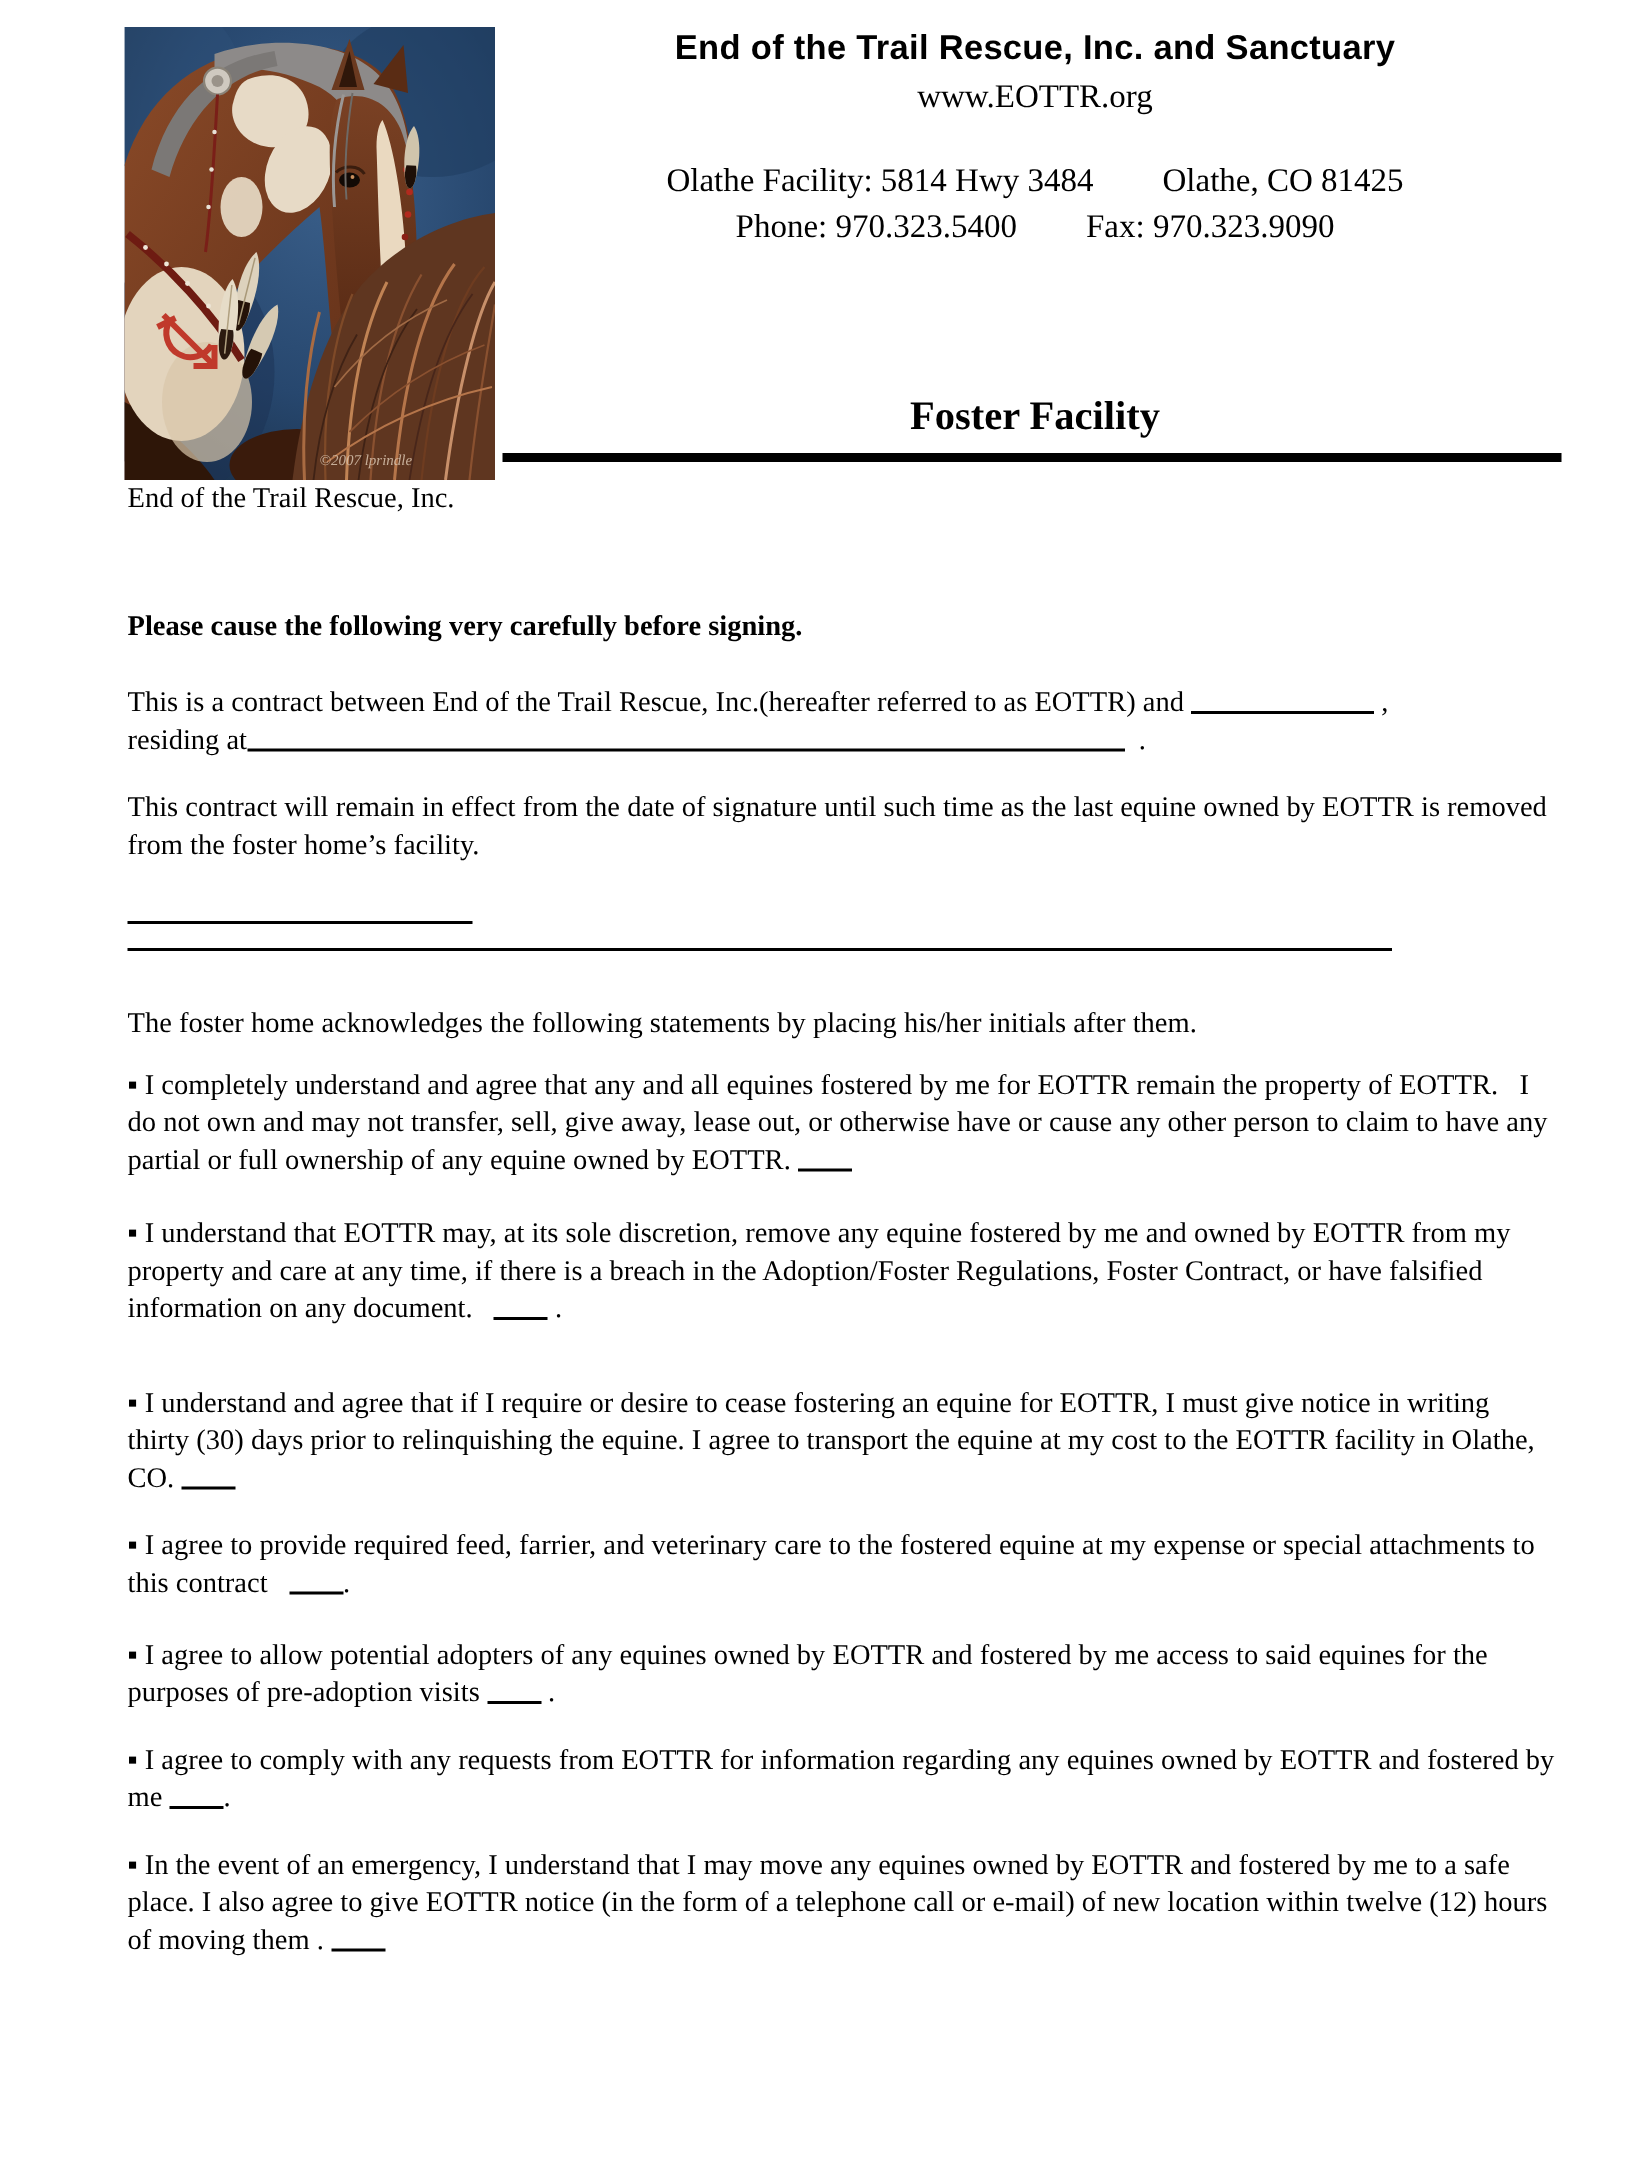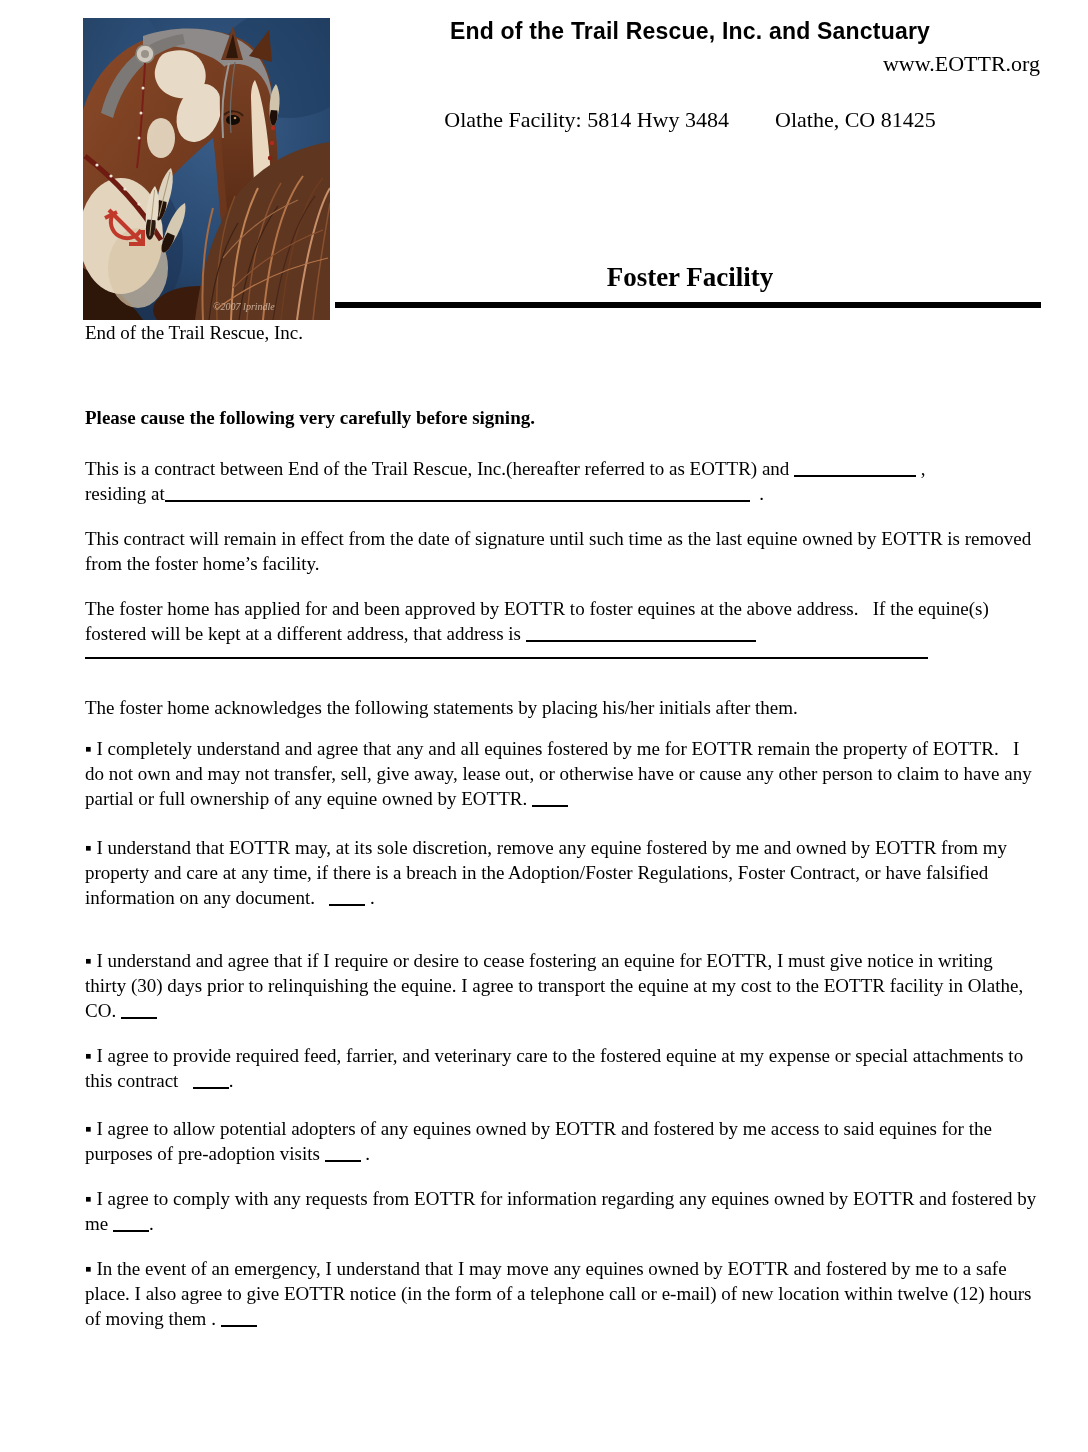--- a/index.html
+++ b/index.html
@@ -4,21 +4,21 @@
 <style>
   html,body{margin:0;padding:0;background:#fff;}
   body{width:1088px;height:1452px;font-family:"Liberation Serif","DejaVu Serif",serif;color:#000;}
   .page{position:relative;width:1088px;height:1452px;overflow:hidden;background:#fff;}
 
   
   .header{position:relative;height:320px;}
   .horse{position:absolute;left:83px;top:18px;width:247px;height:302px;display:block;}
   .header-text{position:absolute;left:340px;top:16px;width:700px;text-align:center;}
   .org-name{font-family:"Liberation Sans","DejaVu Sans",sans-serif;font-weight:bold;font-size:23px;line-height:30px;letter-spacing:.2px;}
-  .website{font-size:22px;line-height:28px;margin-top:4px;text-align:right;}
+  .website{font-size:22px;line-height:28px;margin-top:4px;}
   .addr-block{margin-top:26px;}
   .addr{font-size:22px;line-height:31px;white-space:pre;}
   .addr .gap{display:inline-block;width:46px;}
   .doc-title{position:absolute;left:340px;top:260px;width:700px;text-align:center;font-weight:bold;font-size:27px;line-height:34px;}
   .title-rule{position:absolute;left:335px;top:302px;width:706px;height:6px;background:#000;}
 
   
   .doc-body{padding:0 50px 0 85px;font-size:19px;line-height:25px;}
   .doc-body p{margin:0;white-space:pre-wrap;}
   .org-line{margin-top:18px;}
@@ -178,38 +178,39 @@
         <path d="M135,290 C165,268 200,250 245,240" stroke="#b5754a" stroke-width="1.2"></path>
       </g>
       <text x="130" y="292" font-size="10" font-style="italic" fill="#d8c3ae" opacity=".85">©2007 lprindle</text>
     </svg>
 
     <div class="header-text">
       <div class="org-name">End of the Trail Rescue, Inc. and Sanctuary</div>
       <div class="website">www.EOTTR.org</div>
       <div class="addr-block">
         <div class="addr"><span>Olathe Facility: 5814 Hwy 3484</span><span class="gap"></span><span>Olathe, CO 81425</span></div>
+        <div class="addr"><span>Phone: 970.323.5400</span><span class="gap"></span><span>Fax: 970.323.9090</span></div>
       </div>
     </div>
 
     <div class="doc-title">Foster Facility</div>
     <div class="title-rule"></div>
   </div>
 
   <div class="doc-body">
 
     <p class="org-line mb60">End of the Trail Rescue, Inc.</p>
 
     <p class="notice mb26">Please cause the following very carefully before signing.</p>
 
     <p class="mb20"><span>This is a contract between End of the Trail Rescue, Inc.(hereafter referred to as EOTTR) and </span><span class="blank bl-name"></span><span> ,</span><br><span>residing at</span><span class="blank bl-addr1"></span><span>  .</span></p>
 
     <p class="mb20">This contract will remain in effect from the date of signature until such time as the last equine owned by EOTTR is removed from the foster home’s facility.</p>
 
-    <p class="mb0"><span>The foster home has applied for and been approved by EOTTR to foster equines at the above address.   If the equine(s) fostered will be kept at a different address, that address is </span><span class="blank bl-addr2"></span></p>
+    <p class="mb0"><span class="blank bl-addr2"></span></p>
     <div class="blank-line"></div>
 
     <p class="mb16">The foster home acknowledges the following statements by placing his/her initials after them.</p>
 
     <p class="mb24"><span>▪ I completely understand and agree that any and all equines fostered by me for EOTTR remain the property of EOTTR.   I do not own and may not transfer, sell, give away, lease out, or otherwise have or cause any other person to claim to have any partial or full ownership of any equine owned by EOTTR. </span><span class="blank bl-init"></span><span></span></p>
 
     <p class="mb38"><span>▪ I understand that EOTTR may, at its sole discretion, remove any equine fostered by me and owned by EOTTR from my property and care at any time, if there is a breach in the Adoption/Foster Regulations, Foster Contract, or have falsified information on any document.   </span><span class="blank bl-init"></span><span> .</span></p>
 
     <p class="mb20"><span>▪ I understand and agree that if I require or desire to cease fostering an equine for EOTTR, I must give notice in writing thirty (30) days prior to relinquishing the equine. I agree to transport the equine at my cost to the EOTTR facility in Olathe, CO. </span><span class="blank bl-init"></span><span></span></p>
 

